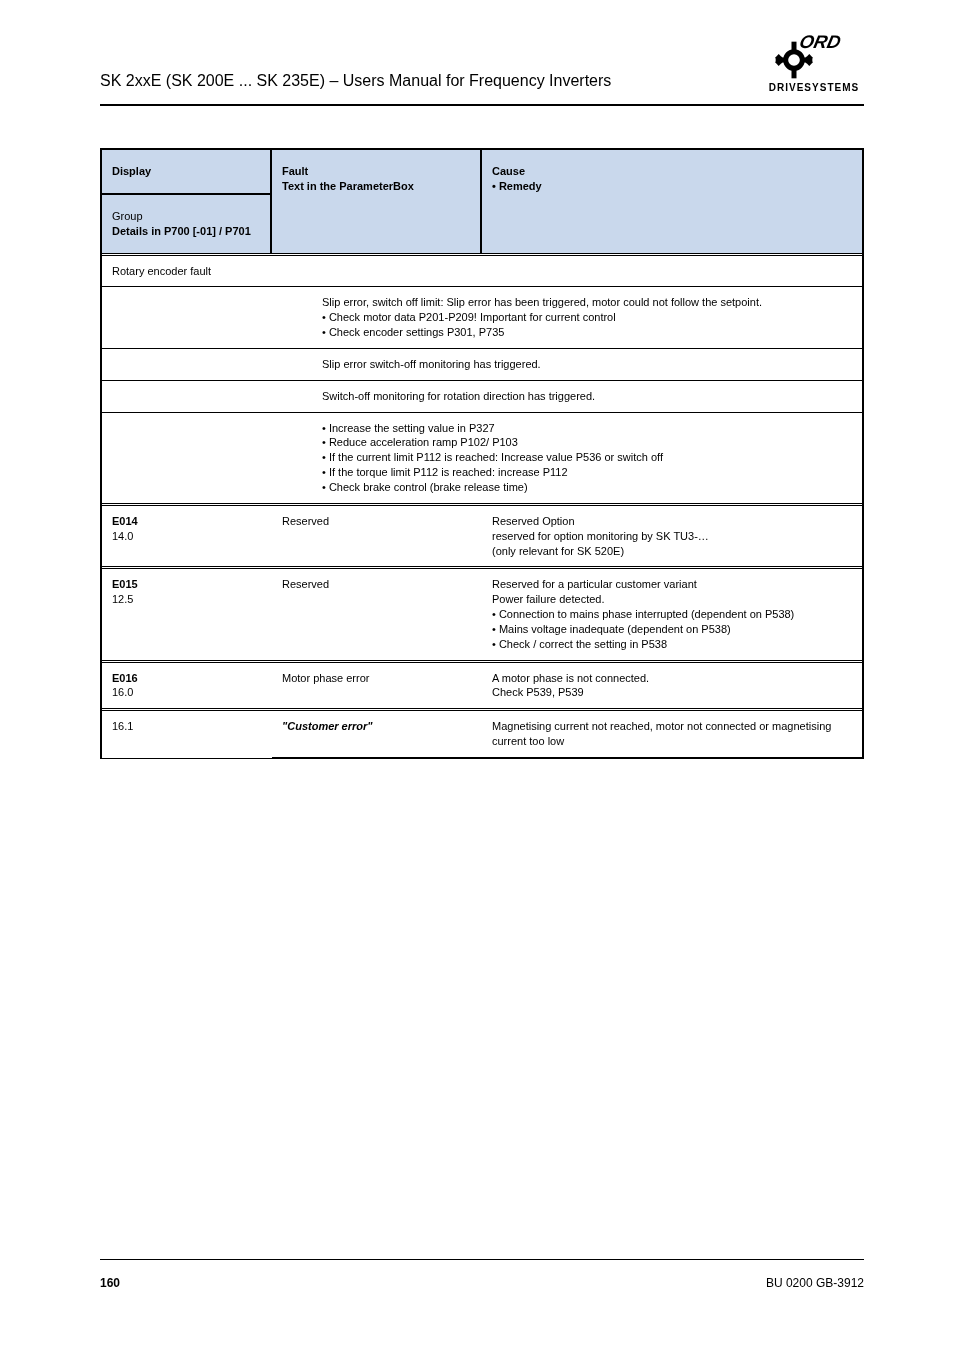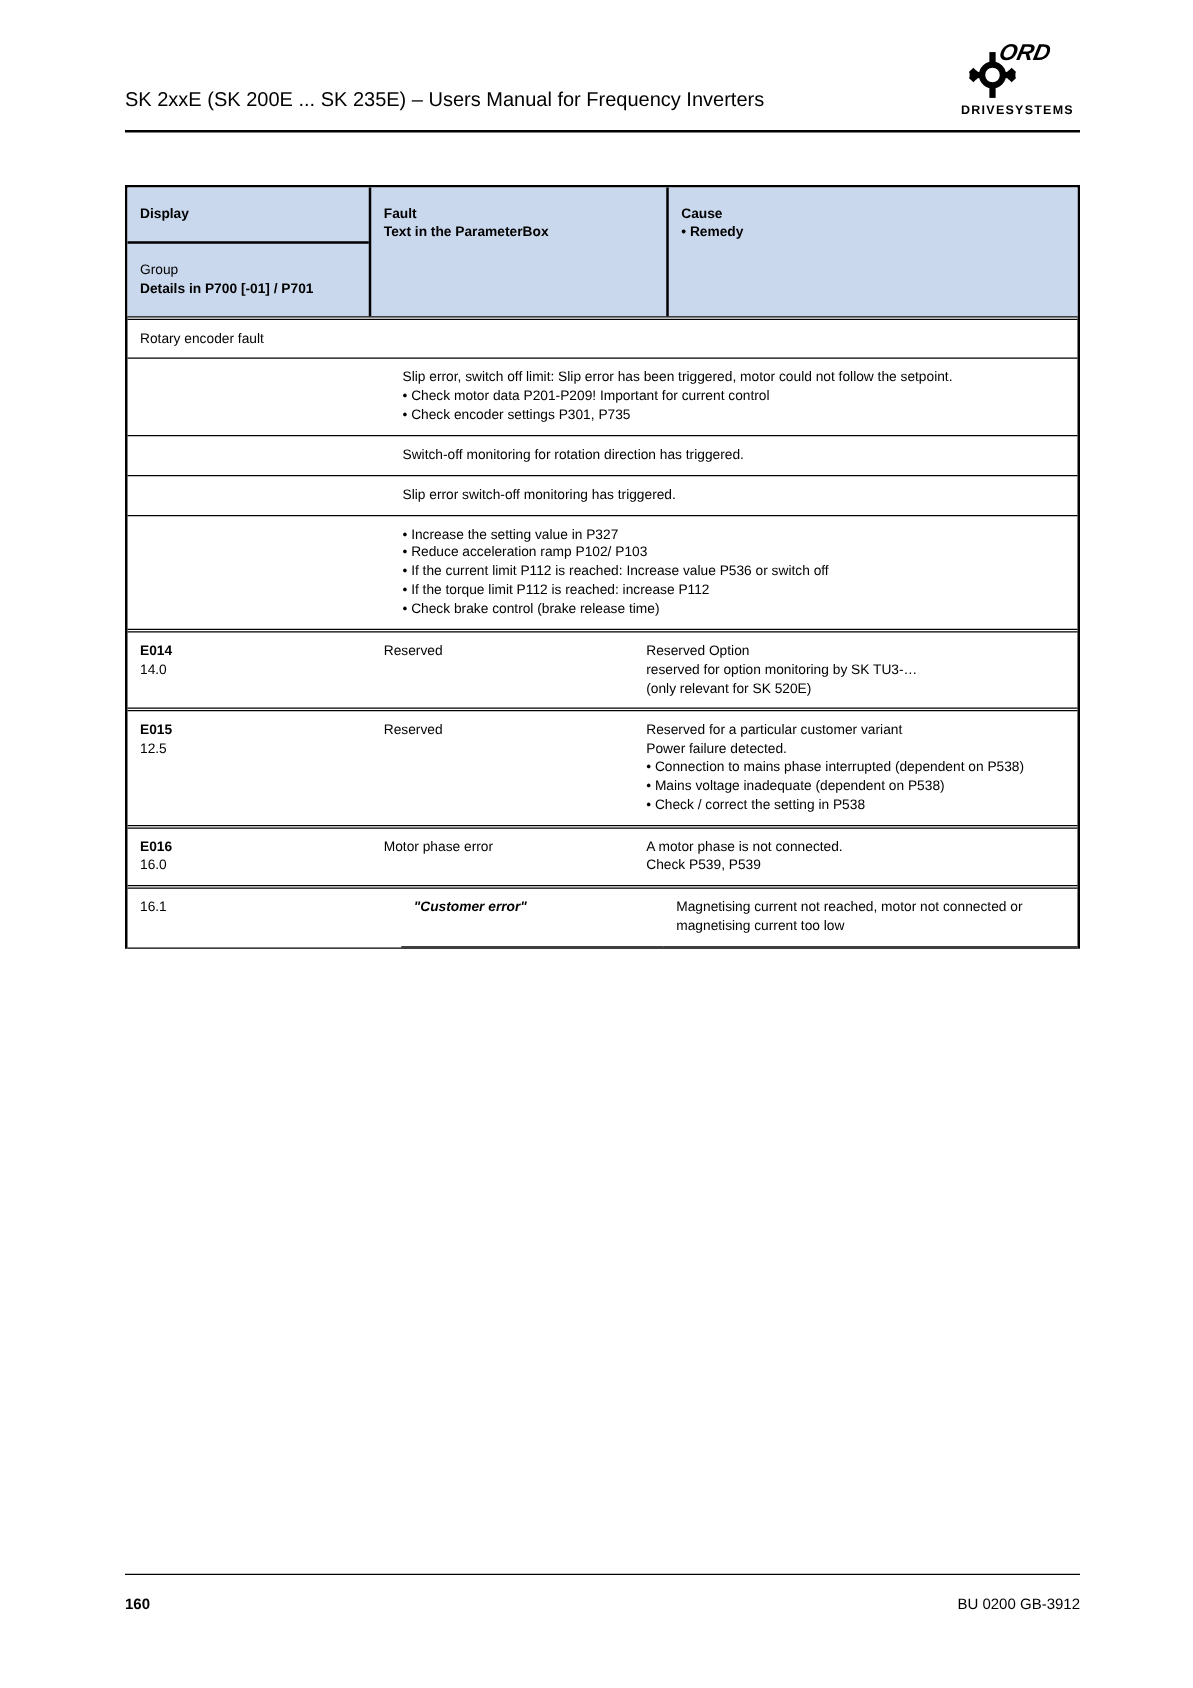--- a/index.html
+++ b/index.html
@@ -9,41 +9,41 @@
   
   .hdr-rule { position: absolute; left: 100px; right: 90px; top: 104px; height: 2px; background: #000; }
   .hdr-title { position: absolute; left: 100px; top: 72px; font-size: 16px; }
   .logo { position: absolute; right: 90px; top: 30px; width: 100px; text-align: center; }
   .logo svg { width: 86px; height: 50px; }
   .logo-sub { font-weight: 700; font-size: 10px; letter-spacing: 1px; margin-top: -2px; font-family: Arial, sans-serif; }
 
   
   .tbl { position: absolute; left: 100px; right: 90px; top: 148px; border: 2px solid #000; border-bottom: none; font-size: 11px; line-height: 1.35; }
   .thead { display: flex; background: #c9d8ec; }
-  .col-a { width: 195px; }
-  .col-b { width: 238px; }
+  .col-a { width: 170px; }
+  .col-b { width: 210px; }
   .col-c { flex: 1; }
   .th-a-box { display: flex; flex-direction: column; border-right: 2px solid #000; }
   .th-a1, .th-a2 { padding: 14px 10px; }
   .th-a1 { border-bottom: 2px solid #000; font-weight: 700; }
   .th-a2-bold { font-weight: 700; }
   .th-b { border-right: 2px solid #000; padding: 14px 10px; font-weight: 700; }
   .th-c { padding: 14px 10px; font-weight: 700; }
 
   .group-sep-top { border-top: 3px double #000; }
   .group { display: flex; border-bottom: 3px double #000; }
   .group:last-of-type .row:last-child .cell-b,
   .group:last-of-type .row:last-child .cell-c { border-bottom: 1px solid #000; }
   .group .cell-a { padding: 8px 10px; border-right: 1px solid transparent; }
   .rows { flex: 1; display: flex; flex-direction: column; }
   .row { display: flex; }
   .row + .row .cell-b, .row + .row .cell-c { border-top: 1px solid #000; }
   .cell-b { width: 210px; padding: 8px 10px; }
   .cell-c { flex: 1; padding: 8px 10px; }
-  .grp-last { border-bottom: 1px solid #000; gap: 24px; }
+  .grp-last { border-bottom: 1px solid #000; }
 
   .bold { font-weight: 700; }
   .warn { font-style: italic; font-weight: 700; }
 
   
   .foot-rule { position: absolute; left: 100px; right: 90px; bottom: 90px; height: 1px; background: #000; }
   .foot-left { position: absolute; left: 100px; bottom: 60px; font-size: 12px; font-weight: bold; }
   .foot-right { position: absolute; right: 90px; bottom: 60px; font-size: 12px; }
 </style>
 </head>
@@ -91,25 +91,25 @@
       <div class="rows">
         <div class="row">
           <div class="cell-b">Rotary encoder fault</div>
         </div>
         <div class="row">
           <div class="cell-b"></div>
           <div class="cell-c">Slip error, switch off limit: Slip error has been triggered, motor could not follow the setpoint.<br>• Check motor data P201-P209! Important for current control<br>• Check encoder settings P301, P735</div>
         </div>
         <div class="row">
           <div class="cell-b"></div>
-          <div class="cell-c">Switch-off monitoring for rotation direction has triggered.</div>
+          <div class="cell-c">Slip error switch-off monitoring has triggered.</div>
         </div>
         <div class="row">
           <div class="cell-b"></div>
-          <div class="cell-c">Slip error switch-off monitoring has triggered.</div>
+          <div class="cell-c">Switch-off monitoring for rotation direction has triggered.</div>
         </div>
         <div class="row">
           <div class="cell-b"></div>
           <div class="cell-c">• Increase the setting value in P327<br>• Reduce acceleration ramp P102/ P103<br>• If the current limit P112 is reached: Increase value P536 or switch off<br>• If the torque limit P112 is reached: increase P112<br>• Check brake control (brake release time)</div>
         </div>
       </div>
     </div>
 
     <div class="group">
       <div class="cell-a col-a">

